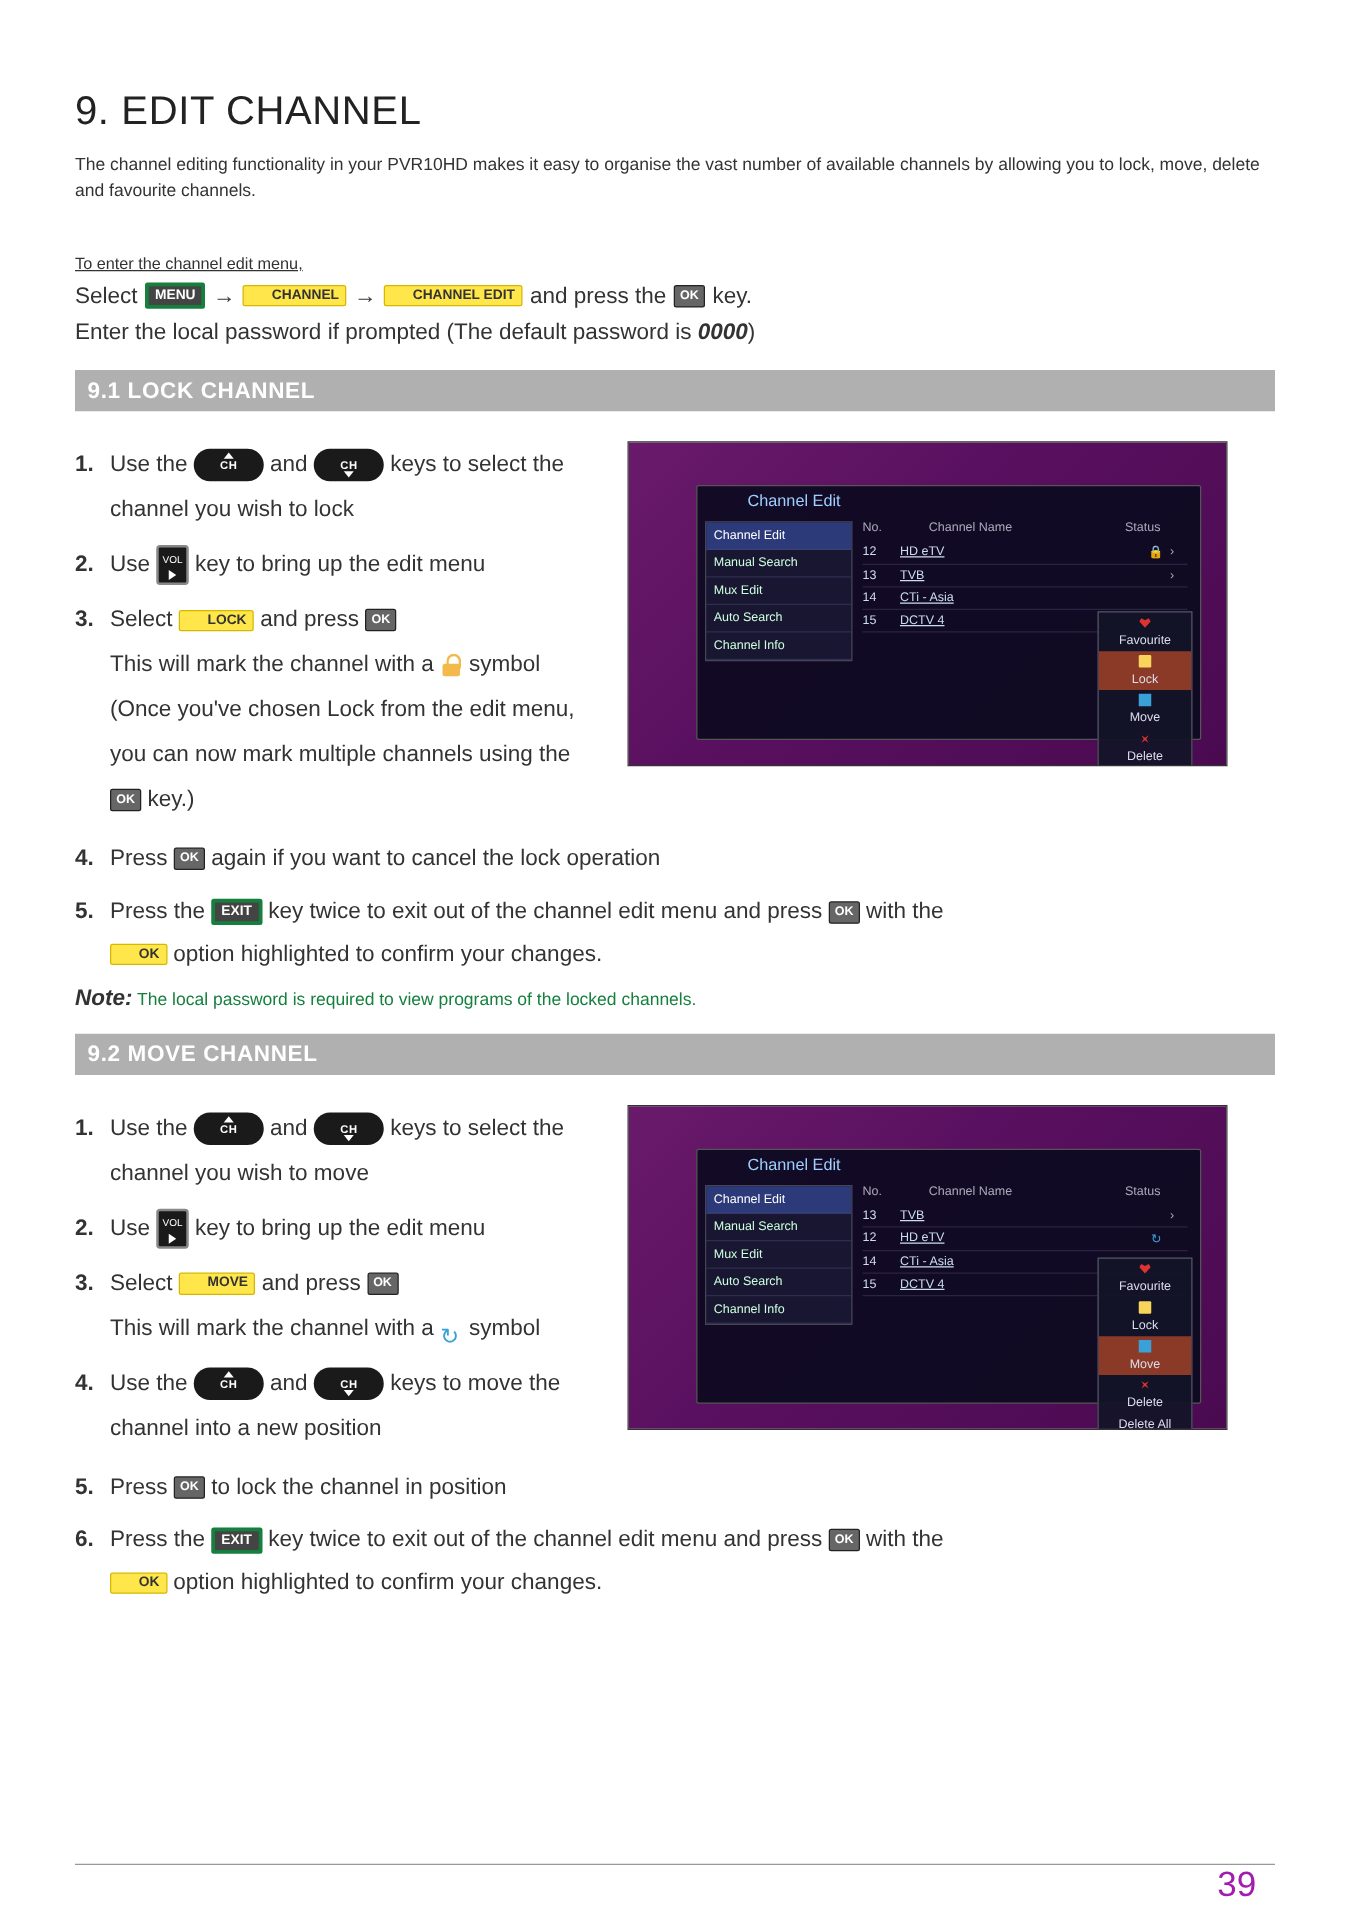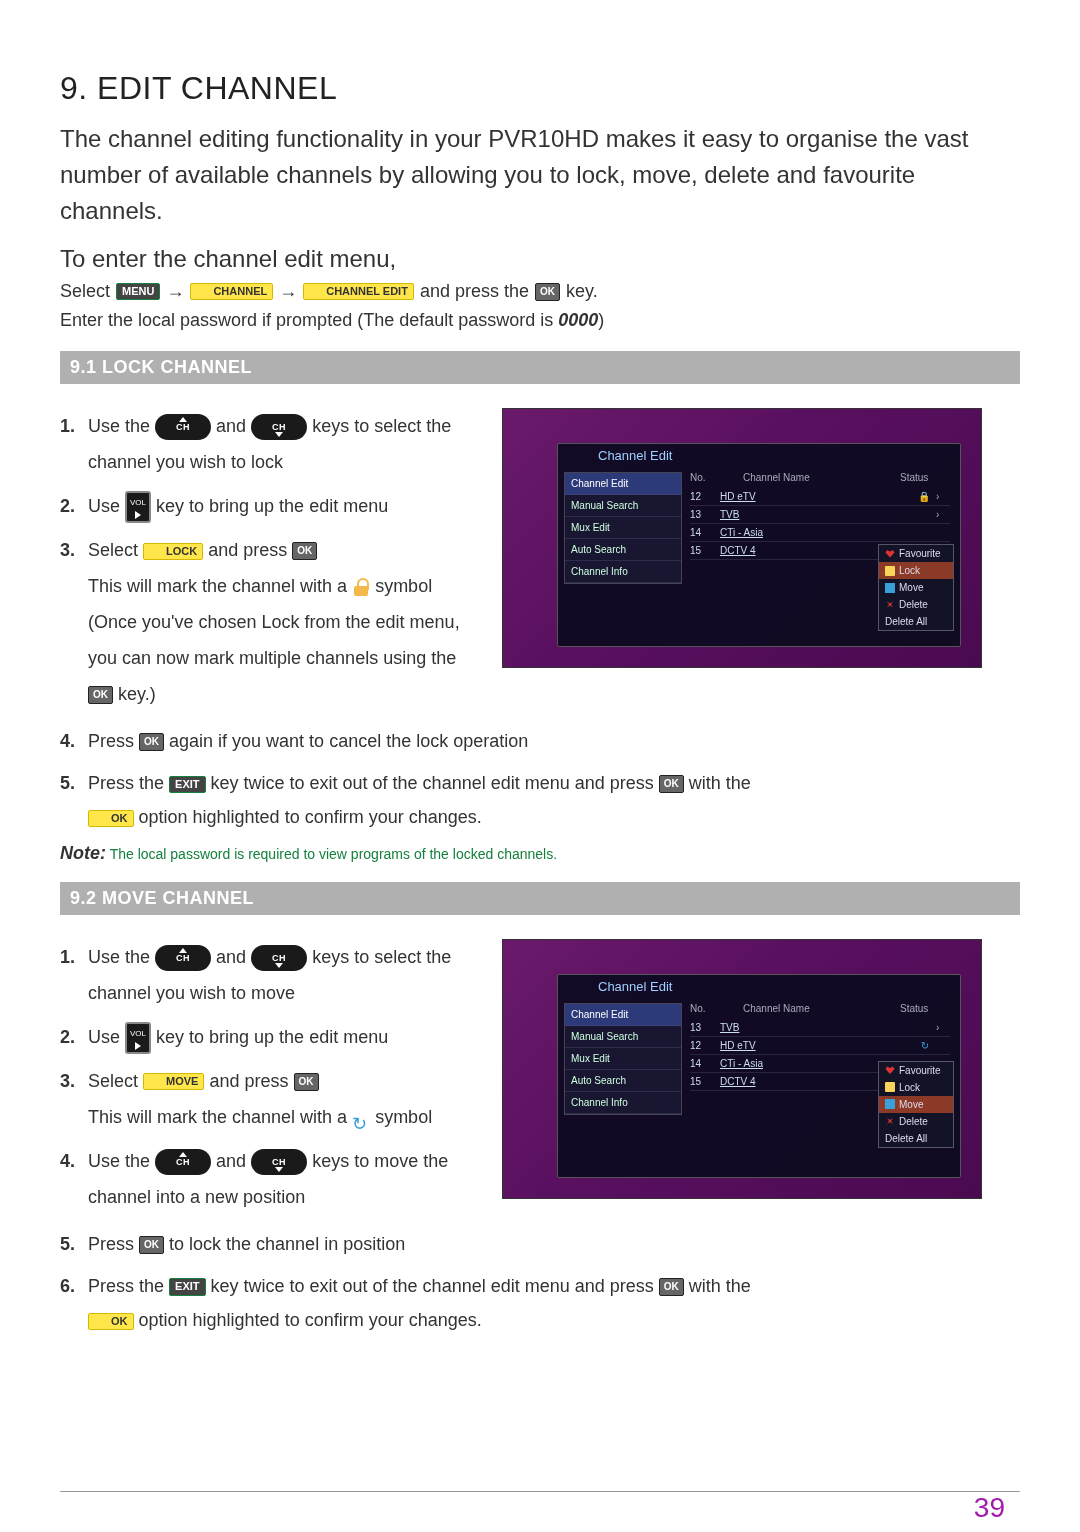--- a/index.html
+++ b/index.html
@@ -1,32 +1,32 @@
 <!DOCTYPE html>
 <html><head>
 <meta charset="utf-8">
 <style>
   * { box-sizing: border-box; margin: 0; padding: 0; }
   body { font-family: Arial, Helvetica, sans-serif; background: #fff; color: #333; width: 1080px; height: 1532px; position: relative; padding: 70px 60px 40px 60px; }
   h1 { font-size: 32px; font-weight: 400; letter-spacing: 0.5px; margin-bottom: 14px; color: #222; text-transform: uppercase; }
-  .intro { font-size: 24px; line-height: 1.5; margin-bottom: 16px; }
-  .enter { font-size: 24px; margin-bottom: 8px; }
+  .intro { font-size: 14px; line-height: 1.5; margin-bottom: 40px; }
+  .enter { font-size: 13px; margin-bottom: 8px; text-decoration: underline; }
   .select-line { font-size: 18px; margin-bottom: 8px; display: flex; flex-wrap: wrap; align-items: center; gap: 6px; }
   .pw { font-size: 18px; margin-bottom: 20px; }
   .section-bar { background: #b0b0b0; color: #fff; font-weight: bold; font-size: 18px; padding: 6px 10px; margin: 18px 0 24px 0; letter-spacing: 0.5px; }
   .columns { display: flex; gap: 22px; align-items: flex-start; }
   .col-left { flex: 0 0 420px; }
   .col-right { flex: 1; }
   ol { list-style: none; padding-left: 28px; }
   ol li { font-size: 18px; line-height: 2.0; margin-bottom: 8px; position: relative; }
   ol li .num { font-weight: bold; position: absolute; left: -28px; }
   .full-width-li li { line-height: 1.9; }
   
   .badge { display: inline-flex; align-items: center; justify-content: center; vertical-align: middle; font-size: 11px; font-weight: bold; padding: 1px 5px; border-radius: 2px; line-height: 1.2; }
-  .badge-dark { background: #444; color: #fff; border: 1px solid #15803d; }
+  .badge-dark { background: #444; color: #fff; border: 3px solid #15803d; }
   .badge-yellow { background: #ffe64a; color: #333; border: 1px solid #d6b800; padding-left: 22px; }
   .badge-ok { background: #666; color: #fff; border: 1px solid #222; font-size: 10px; padding: 2px 4px; }
   .arrow { font-size: 18px; font-weight: bold; color: #333; }
   .bold { font-weight: bold; font-style: italic; }
   
   .oval { display: inline-flex; flex-direction: column; align-items: center; justify-content: center; width: 56px; height: 26px; background: #1a1a1a; border-radius: 14px; color: #fff; font-size: 8px; font-weight: bold; vertical-align: middle; line-height: 0.9; position: relative; }
   .oval .tri-up { width: 0; height: 0; border-left: 4px solid transparent; border-right: 4px solid transparent; border-bottom: 5px solid #fff; position: absolute; top: 3px; }
   .oval .tri-down { width: 0; height: 0; border-left: 4px solid transparent; border-right: 4px solid transparent; border-top: 5px solid #fff; position: absolute; bottom: 3px; }
   .oval .lbl { font-size: 9px; letter-spacing: 0.5px; }
   
@@ -38,21 +38,21 @@
   .screenshot .title { position: absolute; top: 4px; left: 40px; color: #9fcfff; font-size: 13px; }
   .screenshot .sidebar { position: absolute; top: 28px; left: 6px; width: 118px; background: rgba(30,30,60,0.6); border: 1px solid #445; font-size: 10px; color: #cfd; }
   .screenshot .sidebar div { padding: 5px 6px; border-bottom: 1px solid rgba(80,80,120,0.4); }
   .screenshot .sidebar .sel { background: #2c3a7a; color: #fff; }
   .screenshot .hdr { position: absolute; top: 28px; left: 132px; right: 10px; display: flex; color: #aab; font-size: 10px; gap: 23px; }
   .screenshot .hdr span:nth-child(1){ width: 30px;} .screenshot .hdr span:nth-child(2){ flex:1;} .screenshot .hdr span:nth-child(3){ width:50px;}
   .screenshot .rows { position: absolute; top: 44px; left: 132px; right: 10px; color: #cde; font-size: 10px; }
   .screenshot .rows .r { display: flex; padding: 3px 0; border-bottom: 1px solid rgba(100,100,140,0.3);}
   .screenshot .rows .r .c1{width:30px;} .screenshot .rows .r .c2{flex:1;text-decoration:underline;} .screenshot .rows .r .c3{width:22px; color:#fc6; text-align:center;} .screenshot .rows .r .c4{width:14px; color:#aaa;}
   .screenshot .popup { position: absolute; right: 6px; background: rgba(20,20,40,0.95); border: 1px solid #556; font-size: 10px; color: #dde; width: 76px; }
-  .screenshot .popup div { padding: 3px 6px; display:flex; align-items:center; gap:4px;}
+  .screenshot .popup div { padding: 3px 6px; display:flex; align-items:center; gap:4px;flex-direction:column;}
   .screenshot .popup .hl { background: #8c3a28; }
   .ic { width:10px; height:10px; display:inline-block; }
   .ic-heart{ background:#d33; clip-path: polygon(50% 90%, 5% 40%, 20% 15%, 50% 30%, 80% 15%, 95% 40%);}
   .ic-lock{ background:#f8d45a; border-radius:1px;}
   .ic-move{ background:#3aa0d8;}
   .ic-del{ background:#d33; clip-path: polygon(20% 20%,50% 40%,80% 20%,60% 50%,80% 80%,50% 60%,20% 80%,40% 50%);}
   
   .inline-lock { display:inline-block; width:18px; height:18px; vertical-align:middle; position:relative;}
   .inline-lock::before{content:"";position:absolute;bottom:0;left:2px;width:14px;height:10px;background:#f3b94a;border-radius:2px;}
   .inline-lock::after{content:"";position:absolute;top:0;left:5px;width:8px;height:10px;border:2px solid #f3b94a;border-bottom:none;border-radius:6px 6px 0 0;}

